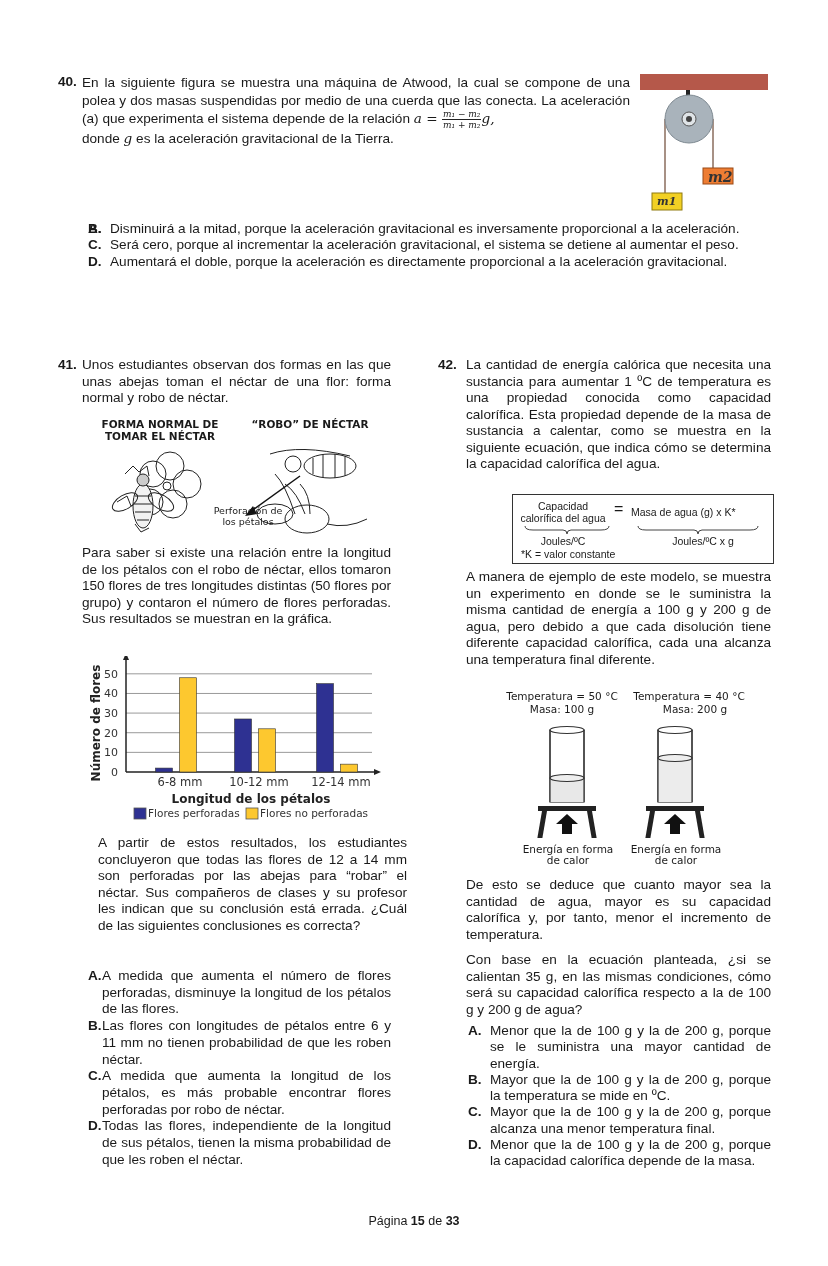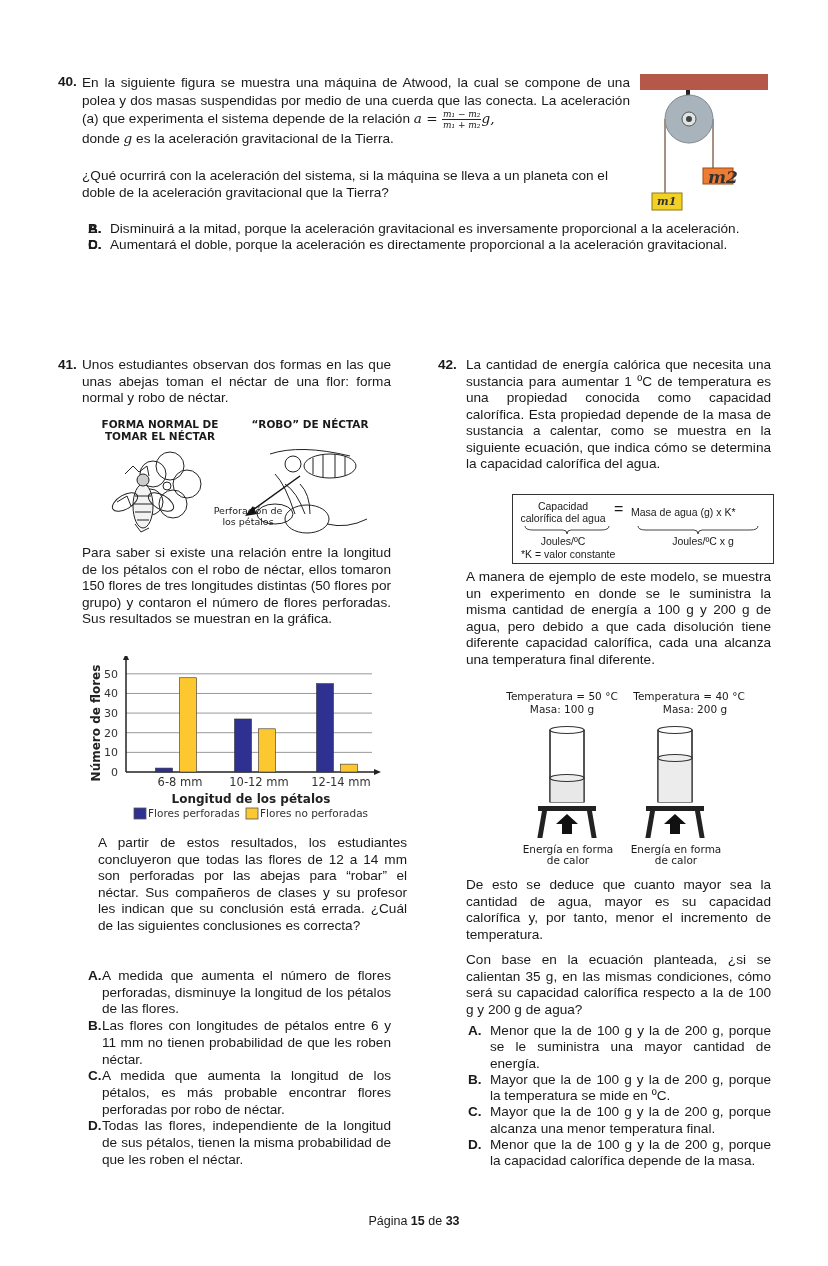--- a/index.html
+++ b/index.html
@@ -31,46 +31,45 @@
       <span class="frac">
         <div class="num">m₁ − m₂</div>
         <div>m₁ + m₂</div>
       </span><span>g,</span>
     </span>
     <br>
     <span>donde</span>
     <span class="math">g</span>
     <span>es la aceleración gravitacional de la Tierra.</span>
   </div>
-  <div style="margin-left:24px; margin-top:19px; line-height:17px;">¿Qué ocurrirá con la aceleración del sistema, si la máquina se lleva a un planeta con el doble de la aceleración gravitacional que la Tierra?</div>
 </div>
 
 <div class="abs" style="left:640px; top:74px; width:130px; height:142px;">
   <svg width="130" height="142" viewBox="0 0 130 142">
     <rect x="0" y="0" width="128" height="16" fill="#b5584a"></rect>
     <rect x="46" y="16" width="4" height="30" fill="#222"></rect>
     <line x1="25" y1="45" x2="25" y2="120" stroke="#8a6c5c" stroke-width="1.5"></line>
     <line x1="73" y1="45" x2="73" y2="95" stroke="#8a6c5c" stroke-width="1.5"></line>
     <circle cx="49" cy="45" r="24" fill="#a9b3bb" stroke="#7f8a92" stroke-width="1"></circle>
     <circle cx="49" cy="45" r="7" fill="#dfe4e7" stroke="#555" stroke-width="1"></circle>
     <circle cx="49" cy="45" r="3" fill="#444"></circle>
     <rect x="63" y="94" width="30" height="16" fill="#ee7d33" stroke="#9a4a16" stroke-width="1"></rect>
     <rect x="12" y="119" width="30" height="17" fill="#f2d024" stroke="#8f7a10" stroke-width="1"></rect>
   </svg>
-  <span class="abs" style="left:68px; top:95px; font-family:'DejaVu Serif',serif; font-style:italic; font-weight:bold; font-size:17px; color:#333;">m2</span>
+  <span class="abs" style="left:68px; top:95px; font-family:'DejaVu Serif',serif; font-style:italic; font-weight:bold; font-size:14px; color:#333;">m2</span>
   <span class="abs" style="left:17px; top:120px; font-family:'DejaVu Serif',serif; font-style:italic; font-weight:bold; font-size:11px; color:#333;">m1</span>
 </div>
 
 <div class="abs" style="left:88px; top:221px; width:690px; line-height:16.3px;">
   <div class="opt"><span class="lt">A.</span></div>
   <div class="opt">
       <span class="lt">B.</span>
       <span style="display:block; width:640px;">Disminuirá a la mitad, porque la aceleración gravitacional es inversamente proporcional a la aceleración.</span>
     </div>
-  <div class="opt"><span class="lt">C.</span></div>
+  <div class="opt"><span class="lt">C.</span><span>Será cero, porque al incrementar la aceleración gravitacional, el sistema se detiene al aumentar el peso.</span></div>
   <div class="opt just">
       <span class="lt">D.</span>
       <span style="display:block; width:640px;">Aumentará el doble, porque la aceleración es directamente proporcional a la aceleración gravitacional.</span>
     </div>
 </div>
 
 <div class="abs" style="left:58px; top:357px; width:333px;">
   <span class="qnum abs" style="left:0; top:0;">41.</span>
   <div class="just" style="margin-left:24px;">Unos estudiantes observan dos formas en las que unas abejas toman el néctar de una flor: forma normal y robo de néctar.</div>
 </div>

